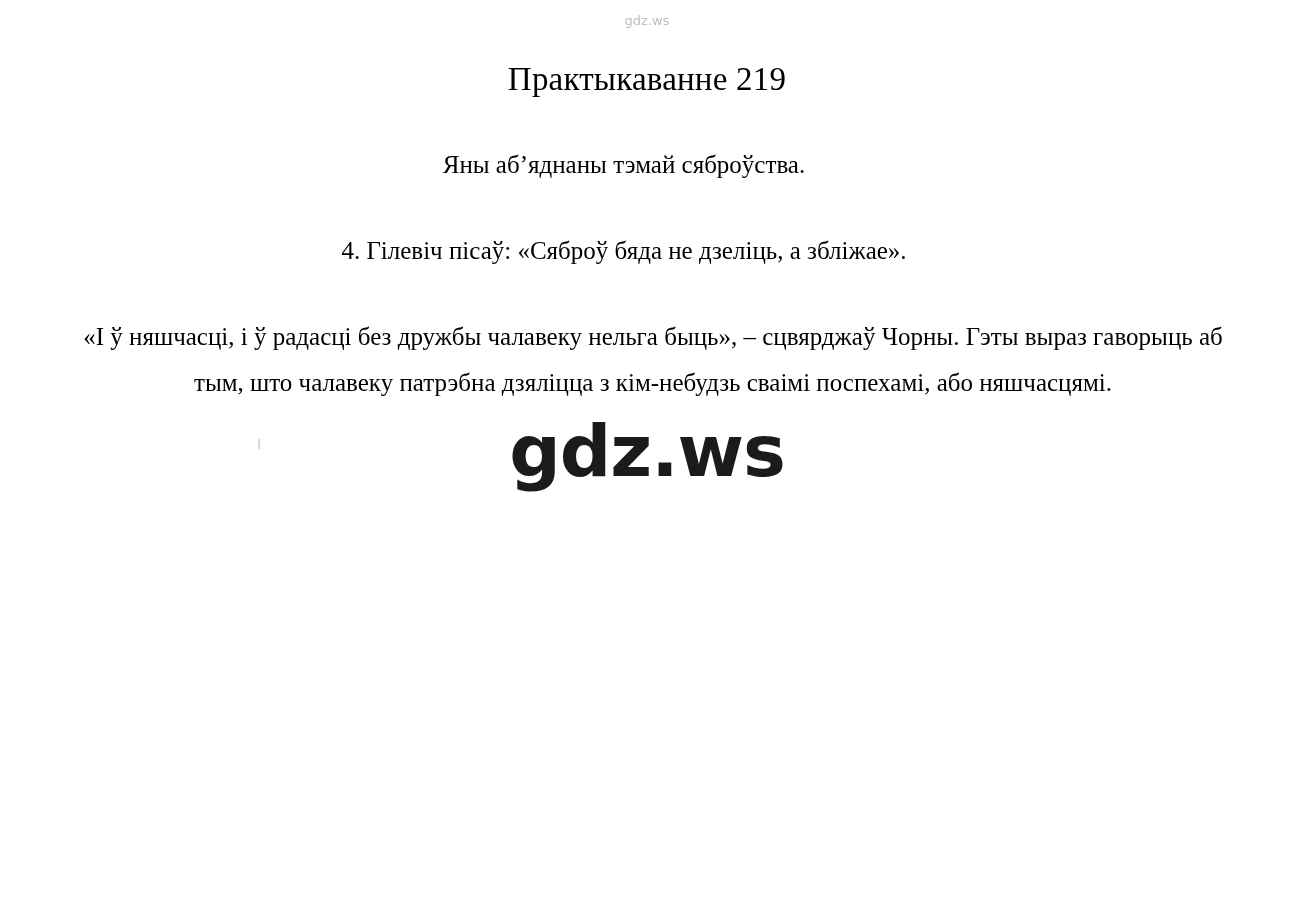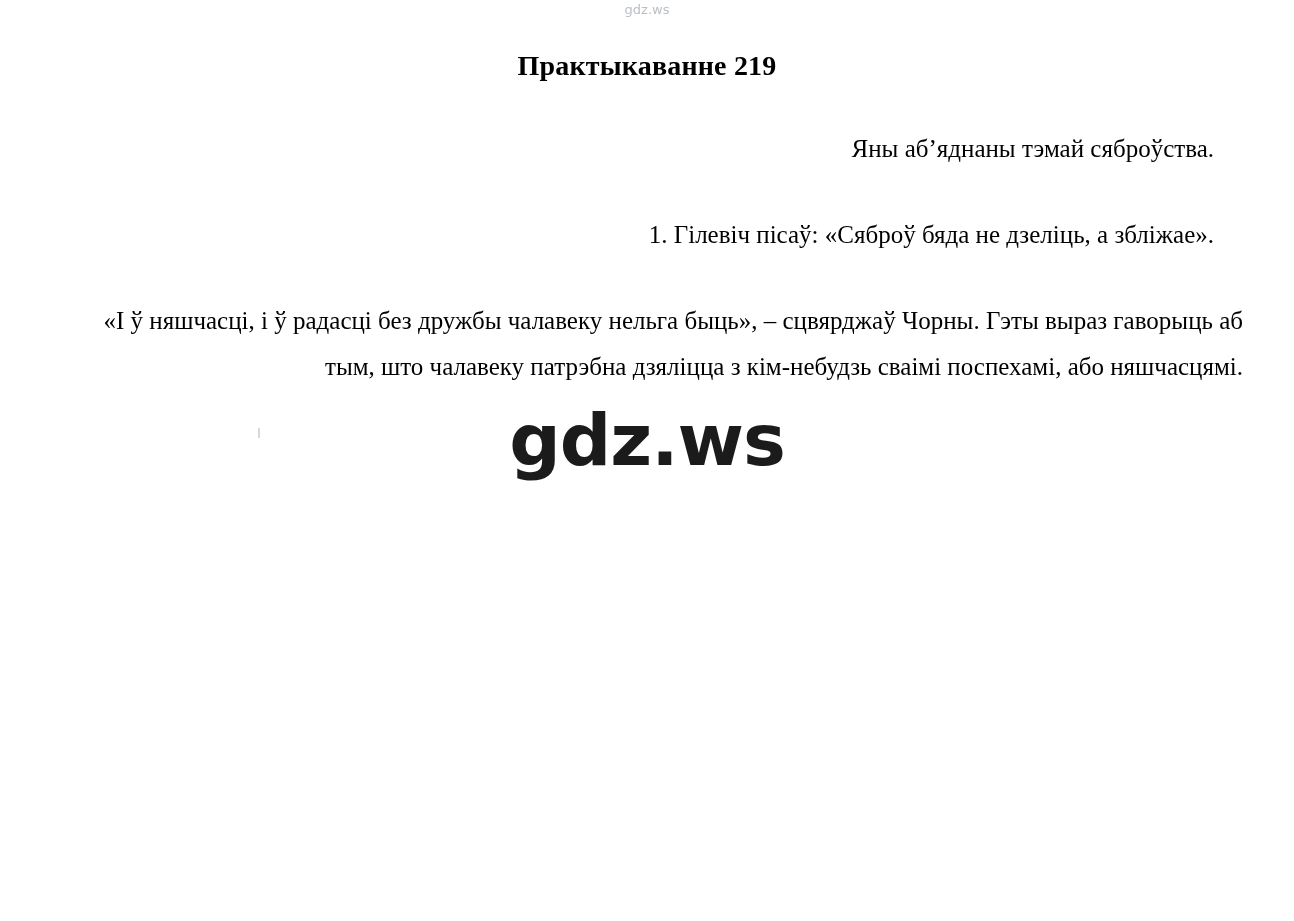--- a/index.html
+++ b/index.html
@@ -28,36 +28,36 @@
     left: 0;
     width: 100%;
     text-align: center;
     font-family: "DejaVu Sans", "Liberation Sans", sans-serif;
     font-size: 13px;
     color: #b9c0c6;
     letter-spacing: 0px;
     user-select: none;
   }
   .doc-title {
-    margin: 0;
+    margin: 11px;
     padding-top: 50px;
     text-align: center;
     font-family: "Liberation Serif", "DejaVu Serif", serif;
-    font-weight: bold;
-    font-size: 28px;
+    font-weight: normal;
+    font-size: 33px;
     letter-spacing: 0.2px;
   }
   .body-text {
     margin-top: 44px;
   }
   .para {
     font-size: 25px;
     line-height: 46px;
     margin: 0 0 40px 0;
-    text-align: right;
+    text-align: center;
     max-width: 1180px;
   }
   .para.tight {
     margin-bottom: 38px;
   }
   .para.last {
     margin-bottom: 0;
     margin-left: 29px;
   }
   .center-watermark {
@@ -87,20 +87,20 @@
 <body>
 
 <div class="page">
 
   <div class="top-watermark">gdz.ws</div>
 
   <h1 class="doc-title">Практыкаванне 219</h1>
 
   <div class="body-text">
     <p class="para">Яны аб’яднаны тэмай сяброўства.</p>
-    <p class="para">1. Гілевіч пісаў: «Сяброў бяда не дзеліць, а збліжае».</p>
+    <p class="para">4. Гілевіч пісаў: «Сяброў бяда не дзеліць, а збліжае».</p>
     <p class="para last">«І ў няшчасці, і ў радасці без дружбы чалавеку нельга быць», – сцвярджаў Чорны. Гэты выраз гаворыць аб тым, што чалавеку патрэбна дзяліцца з кім-небудзь сваімі поспехамі, або няшчасцямі.</p>
   </div>
 
   <div class="faint-mark"></div>
   <div class="center-watermark">gdz.ws</div>
 
 </div>
 
 </body></html>

